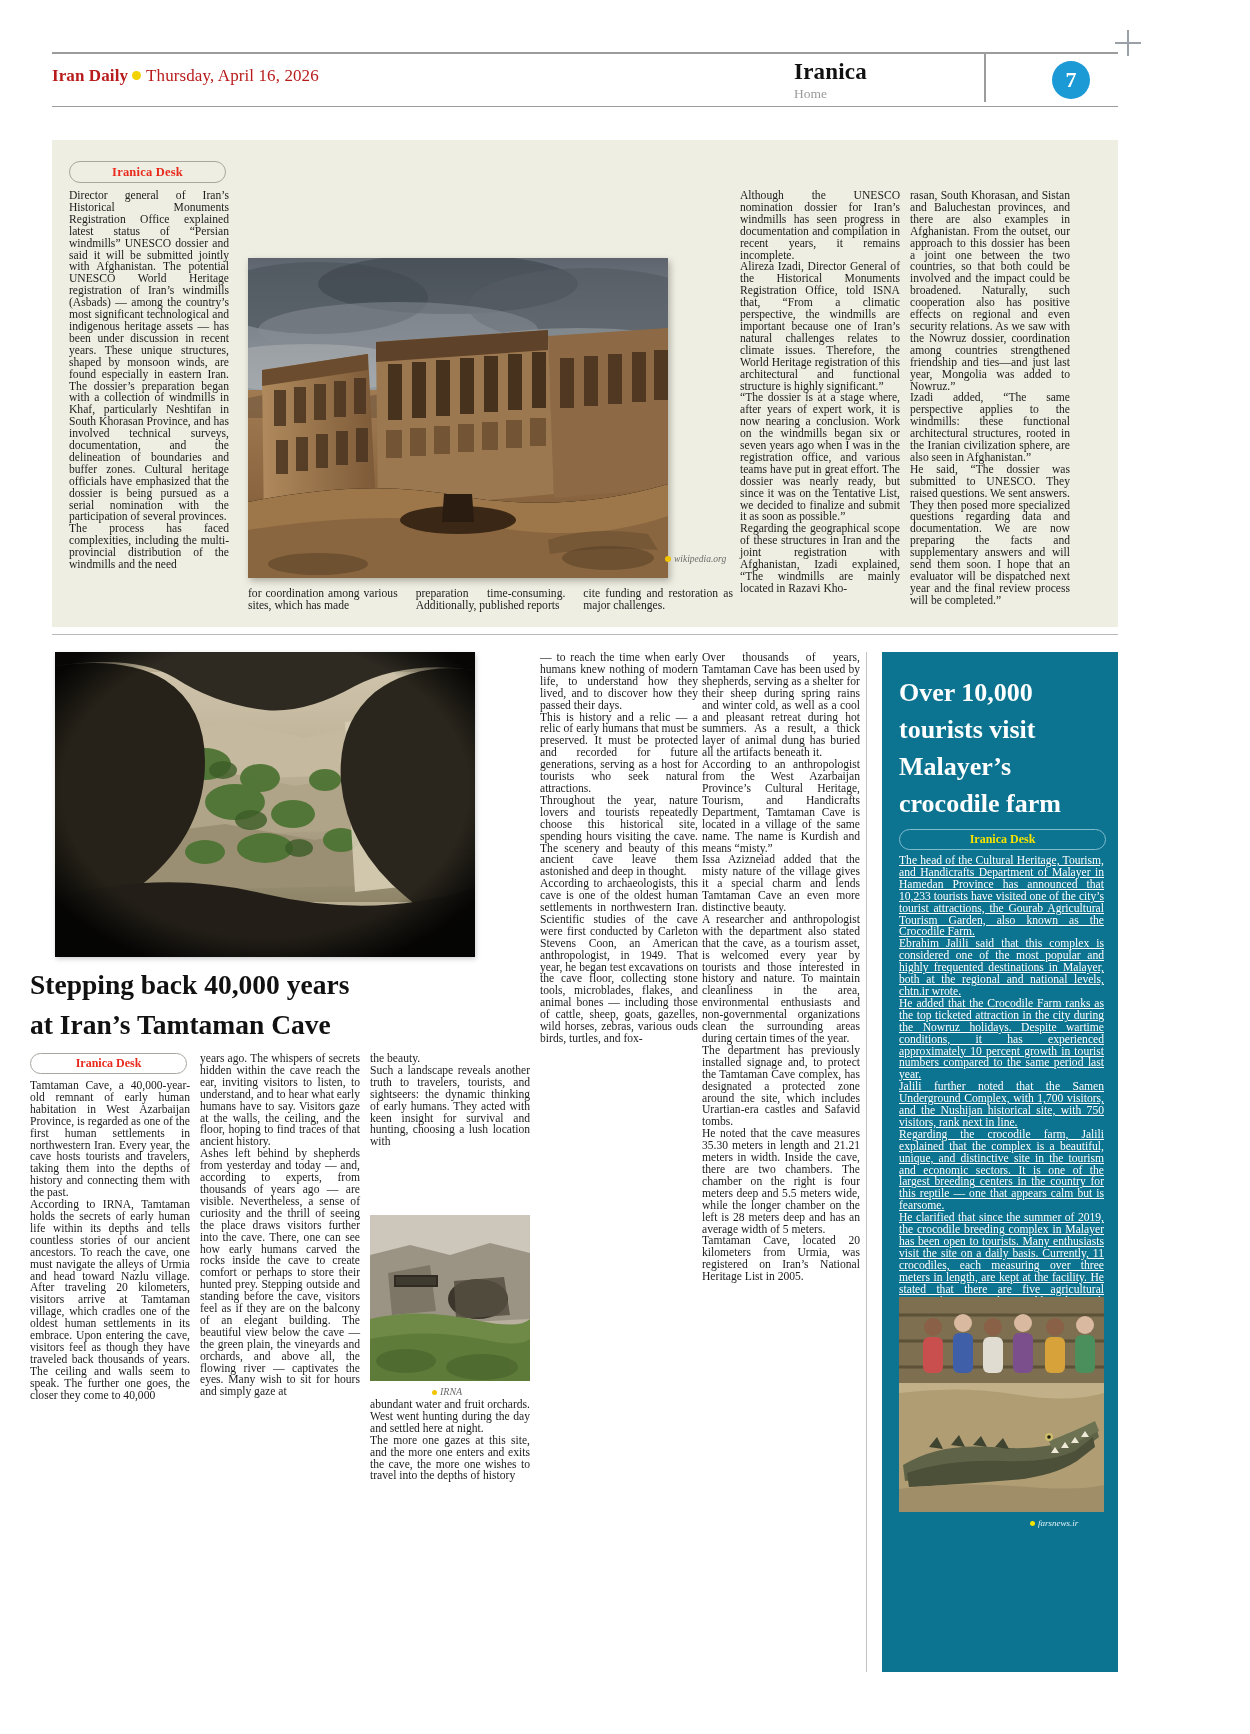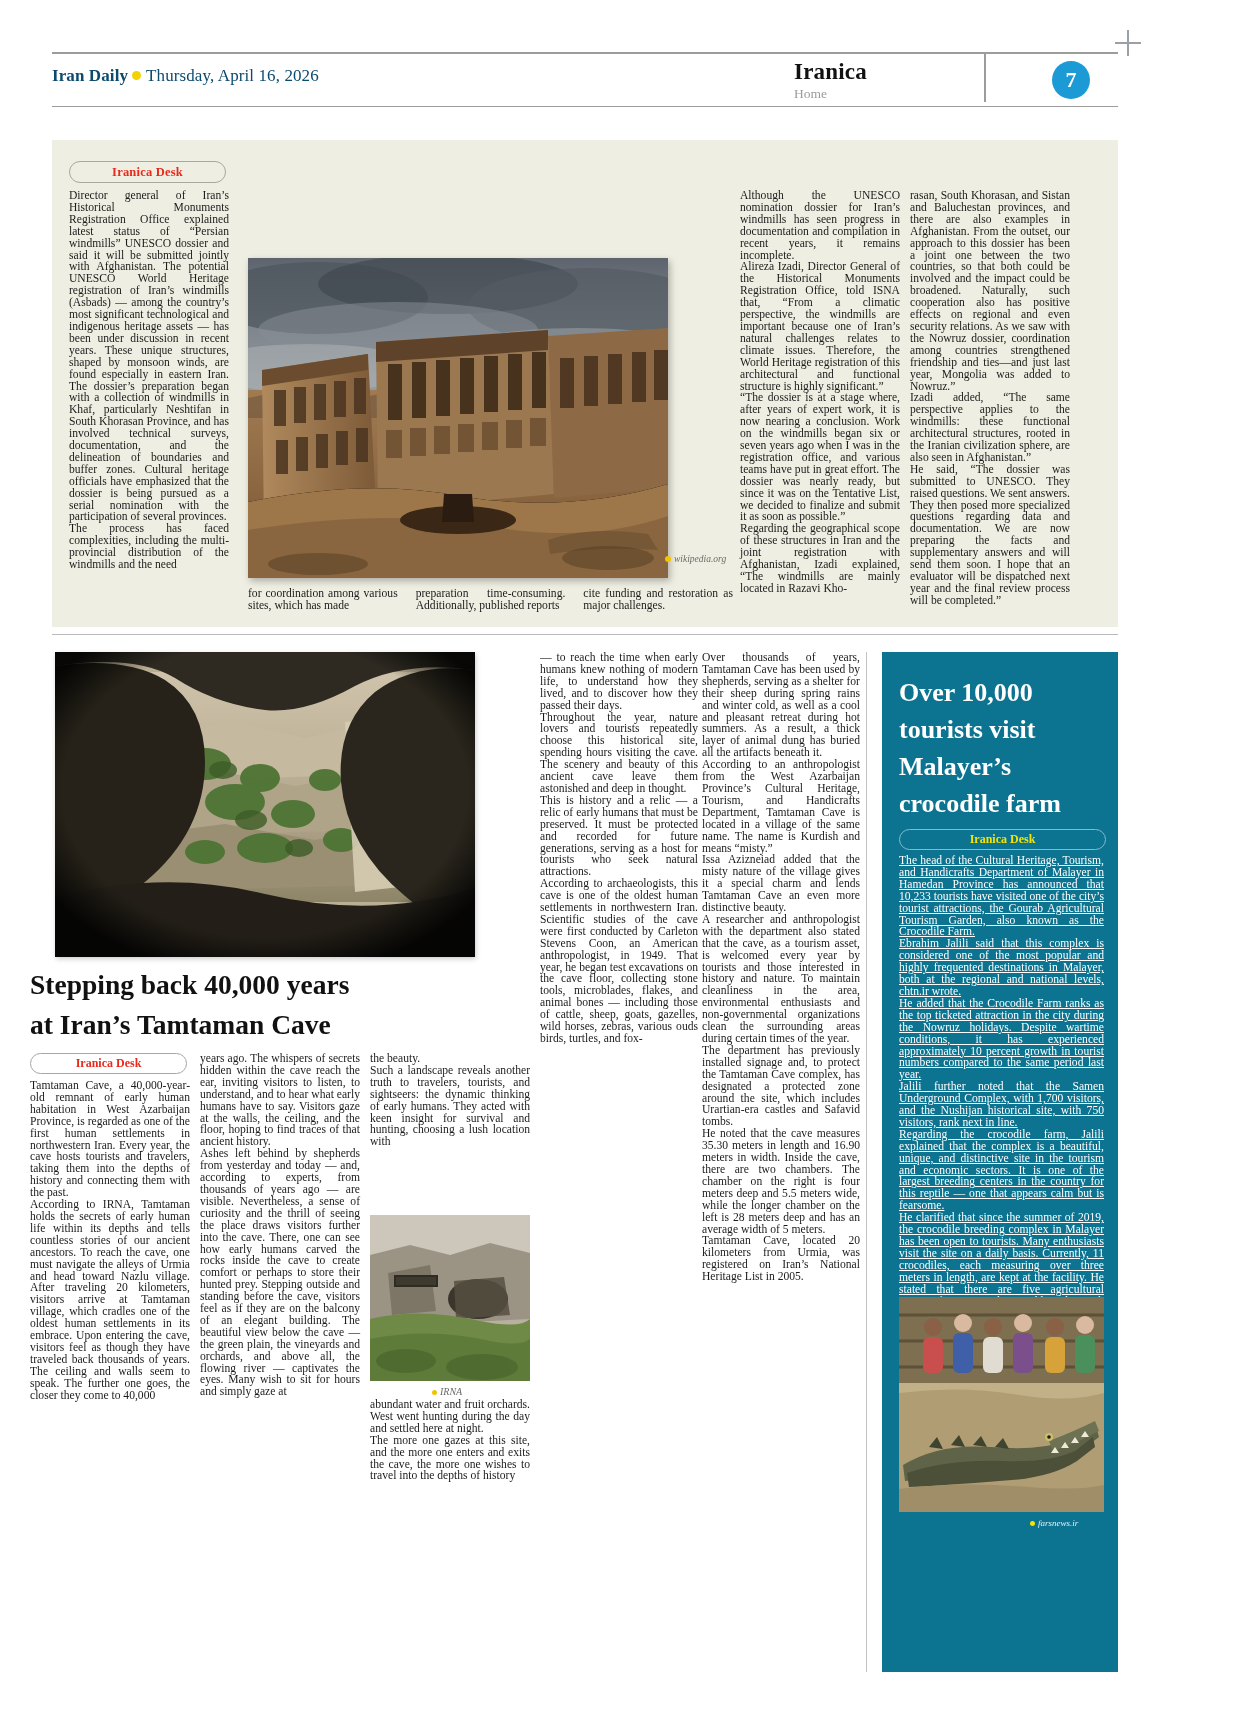--- a/index.html
+++ b/index.html
@@ -16,21 +16,21 @@
   
   .cropmark{position:absolute;left:1115px;top:30px;width:26px;height:26px;}
   .cropmark:before,.cropmark:after{content:"";position:absolute;background:#9aa0a6;}
   .cropmark:before{left:0;top:12px;width:26px;height:1.5px;}
   .cropmark:after{top:0;left:12px;height:26px;width:1.5px;}
 
   
   .masthead{position:absolute;left:52px;top:52px;width:1066px;}
   .mh-rule{height:1.5px;background:#9c9c9c;width:100%;}
   .mh-row{position:relative;height:52px;}
-  .mh-left{position:absolute;left:0;top:12px;font-size:17px;color:#0c4a6e;white-space:nowrap;letter-spacing:.1px;}
+  .mh-left{position:absolute;left:0;top:12px;font-size:17px;color:#b91c1c;white-space:nowrap;letter-spacing:.1px;}
   .mh-left b{font-weight:bold;}
   .dot-y{display:inline-block;width:9px;height:9px;border-radius:50%;background:#f2d200;margin:0 5px 0 4px;vertical-align:1px;}
   .mh-center{position:absolute;left:742px;top:6px;width:190px;}
   .mh-title{font-size:23px;font-weight:bold;color:#111;line-height:1.05;letter-spacing:.2px;}
   .mh-sub{font-size:13.5px;color:#9b9b9b;line-height:1.3;margin-top:1px;}
   .mh-vrule{position:absolute;left:932px;top:0px;width:1.5px;height:48px;background:#9c9c9c;}
   .mh-pagenum{position:absolute;left:1000px;top:7px;width:38px;height:38px;border-radius:50%;
      background:#1b9ad6;color:#fff;font-size:22px;font-weight:bold;display:flex;align-items:center;justify-content:center;}
   .mh-rule2{height:1.5px;background:#9c9c9c;width:100%;position:absolute;left:0;top:52px;}
 
@@ -343,32 +343,32 @@
     <span class="cdot"></span><span>IRNA</span>
   </div>
 
   <div class="a2-c3b">
     <p>abundant water and fruit orchards. West went hunting during the day and settled here at night.</p>
     <p>The more one gazes at this site, and the more one enters and exits the cave, the more one wishes to travel into the depths of history</p>
   </div>
 
   <div class="a2-c4">
     <p>— to reach the time when early humans knew nothing of modern life, to understand how they lived, and to discover how they passed their days.</p>
+    <p>This is history and a relic — a relic of early humans that must be preserved. It must be protected and recorded for future generations, serving as a host for tourists who seek natural attractions.</p>
     <p>Throughout the year, nature lovers and tourists repeatedly choose this historical site, spending hours visiting the cave. The scenery and beauty of this ancient cave leave them astonished and deep in thought.</p>
-    <p>This is history and a relic — a relic of early humans that must be preserved. It must be protected and recorded for future generations, serving as a host for tourists who seek natural attractions.</p>
     <p>According to archaeologists, this cave is one of the oldest human settlements in northwestern Iran. Scientific studies of the cave were first conducted by Carleton Stevens Coon, an American anthropologist, in 1949. That year, he began test excavations on the cave floor, collecting stone tools, microblades, flakes, and animal bones — including those of cattle, sheep, goats, gazelles, wild horses, zebras, various ouds birds, turtles, and fox-</p>
   </div>
 
   <div class="a2-c5">
     <p>Over thousands of years, Tamtaman Cave has been used by shepherds, serving as a shelter for their sheep during spring rains and winter cold, as well as a cool and pleasant retreat during hot summers. As a result, a thick layer of animal dung has buried all the artifacts beneath it.</p>
     <p>According to an anthropologist from the West Azarbaijan Province’s Cultural Heritage, Tourism, and Handicrafts Department, Tamtaman Cave is located in a village of the same name. The name is Kurdish and means “misty.”</p>
     <p>Issa Azizneiad added that the misty nature of the village gives it a special charm and lends Tamtaman Cave an even more distinctive beauty.</p>
     <p>A researcher and anthropologist with the department also stated that the cave, as a tourism asset, is welcomed every year by tourists and those interested in history and nature. To maintain cleanliness in the area, environmental enthusiasts and non-governmental organizations clean the surrounding areas during certain times of the year.</p>
     <p>The department has previously installed signage and, to protect the Tamtaman Cave complex, has designated a protected zone around the site, which includes Urartian-era castles and Safavid tombs.</p>
-    <p>He noted that the cave measures 35.30 meters in length and 16.90 meters in width. Inside the cave, there are two chambers. The chamber on the right is four meters deep and 5.5 meters wide, while the longer chamber on the left is 28 meters deep and has an average width of 5 meters.</p>
+    <p>He noted that the cave measures 35.30 meters in length and 21.21 meters in width. Inside the cave, there are two chambers. The chamber on the right is four meters deep and 5.5 meters wide, while the longer chamber on the left is 28 meters deep and has an average width of 5 meters.</p>
     <p>Tamtaman Cave, located 20 kilometers from Urmia, was registered on Iran’s National Heritage List in 2005.</p>
   </div>
 
   <div class="vdiv" style="left:866px;height:1020px;"></div>
 
   <div class="side">
     <div class="side-h">Over 10,000 tourists visit Malayer’s crocodile farm</div>
     <div class="side-desk">
       <span>Iranica Desk</span>
     </div>

